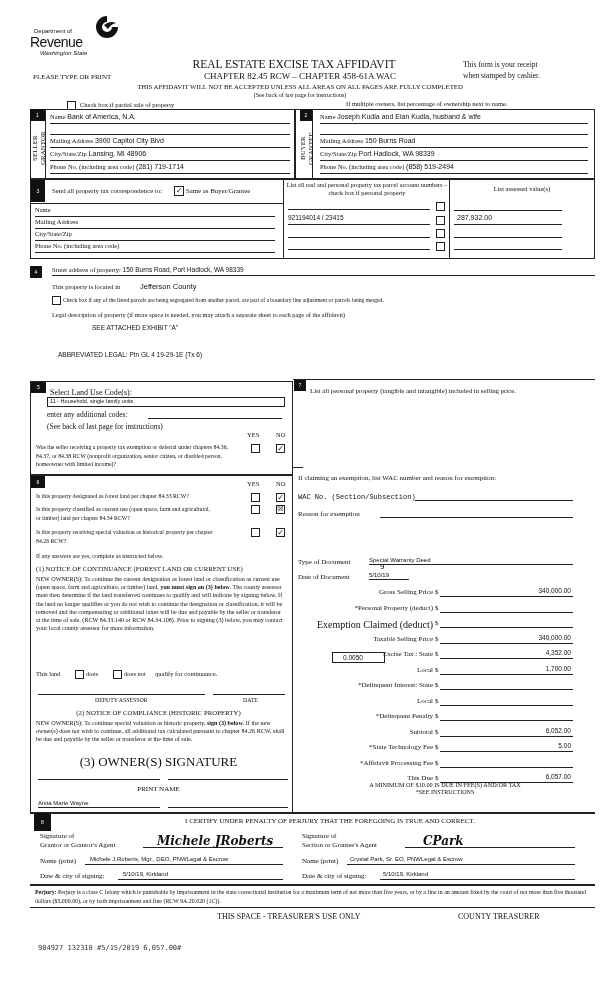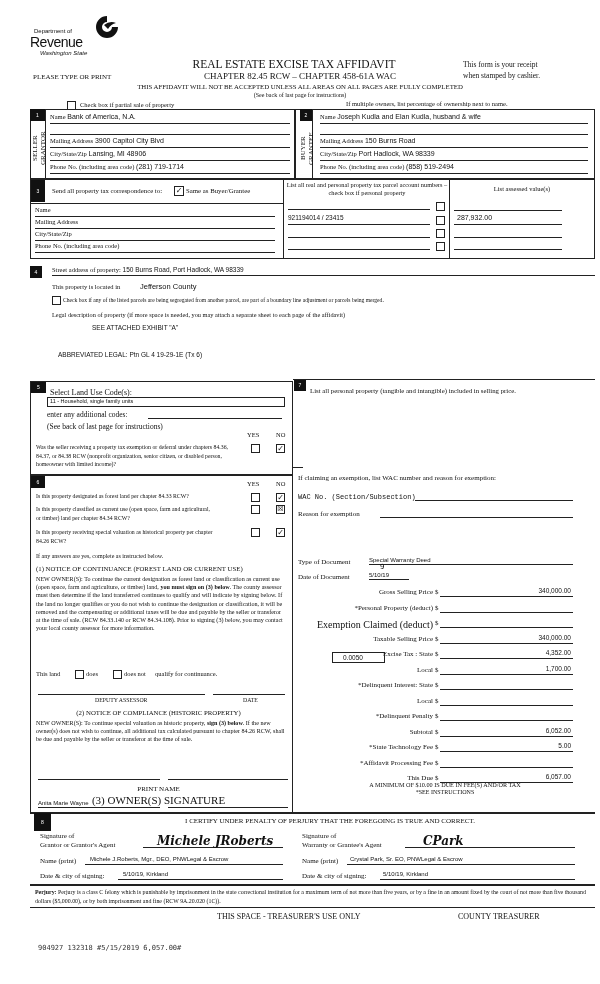--- a/index.html
+++ b/index.html
@@ -203,21 +203,21 @@
 
 <div class="abs line" style="left:38px;top:687px;width:167px;height:8px;"></div>
 <div class="abs line" style="left:213px;top:687px;width:72px;height:8px;"></div>
 <div class="abs" style="left:95px;top:697px;font-size:5.8px;">DEPUTY ASSESSOR</div>
 <div class="abs" style="left:243px;top:697px;font-size:5.8px;">DATE</div>
 
 <div class="abs bold center" style="left:36px;top:709px;width:245px;font-size:6.8px;">(2) NOTICE OF COMPLIANCE (HISTORIC PROPERTY)</div>
 <div class="abs" style="left:36px;top:719px;width:250px;font-size:6.1px;line-height:8.2px;">
   <span>NEW OWNER(S): To continue special valuation as historic property, </span><b>sign (3) below</b><span>. If the new owner(s) does not wish to continue, all additional tax calculated pursuant to chapter 84.26 RCW, shall be due and payable by the seller or transferor at the time of sale.</span>
 </div>
-<div class="abs bold center" style="left:36px;top:794px;width:245px;font-size:11px;">(3)  OWNER(S) SIGNATURE</div>
+<div class="abs bold center" style="left:36px;top:754px;width:245px;font-size:13px;">(3)  OWNER(S) SIGNATURE</div>
 <div class="abs line" style="left:38px;top:772px;width:122px;height:8px;"></div>
 <div class="abs line" style="left:168px;top:772px;width:120px;height:8px;"></div>
 <div class="abs bold center" style="left:36px;top:785px;width:245px;font-size:7px;">PRINT NAME</div>
 <div class="abs line" style="left:38px;top:799px;width:122px;height:9px;">
   <span class="fill" style="font-size:6px;">Anita Marie Wayne</span>
 </div>
 <div class="abs line" style="left:168px;top:799px;width:120px;height:9px;"></div>
 
 <div class="abs" style="left:293px;top:379px;width:302px;height:434px;border-top:1.5px solid #222;"></div>
 <div class="secnum" style="left:294px;top:380px;width:12px;height:11px;line-height:11px;">7</div>
@@ -300,21 +300,21 @@
 <div class="abs" style="left:40px;top:857px;font-size:7px;">Name (print)</div>
 <div class="abs line" style="left:85px;top:855px;width:198px;height:10px;">
   <span class="fill" style="font-size:6px;margin-left:5px;">Michele J.Roberts, Mgr., DEO, PNWLegal &amp; Escrow</span>
 </div>
 <div class="abs" style="left:40px;top:872px;font-size:7px;">Date &amp; city of signing:</div>
 <div class="abs line" style="left:118px;top:870px;width:165px;height:10px;">
   <span class="fill" style="font-size:6px;margin-left:5px;">5/10/19, Kirkland</span>
 </div>
 
 <div class="abs" style="left:302px;top:832px;font-size:7px;">Signature of</div>
-<div class="abs bold" style="left:302px;top:841px;font-size:7px;">Warranty or Grantee's Agent</div>
+<div class="abs bold" style="left:302px;top:841px;font-size:7px;">Section or Grantee's Agent</div>
 <div class="abs line" style="left:405px;top:834px;width:170px;height:14px;">
   <span class="sig" style="margin-left:18px;">CPark</span>
 </div>
 <div class="abs" style="left:302px;top:857px;font-size:7px;">Name (print)</div>
 <div class="abs line" style="left:347px;top:855px;width:228px;height:10px;">
   <span class="fill" style="font-size:6px;margin-left:3px;">Crystal Park, Sr. EO, PNWLegal &amp; Escrow</span>
 </div>
 <div class="abs" style="left:302px;top:872px;font-size:7px;">Date &amp; city of signing:</div>
 <div class="abs line" style="left:380px;top:870px;width:195px;height:10px;">
   <span class="fill" style="font-size:6px;margin-left:3px;">5/10/19, Kirkland</span>

